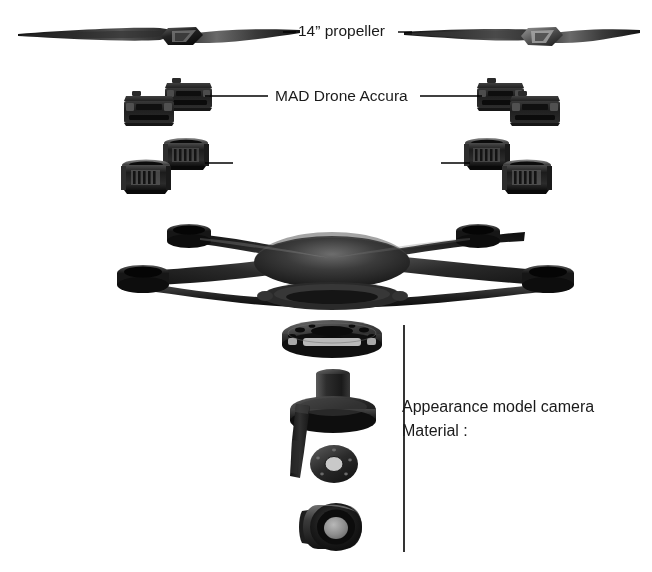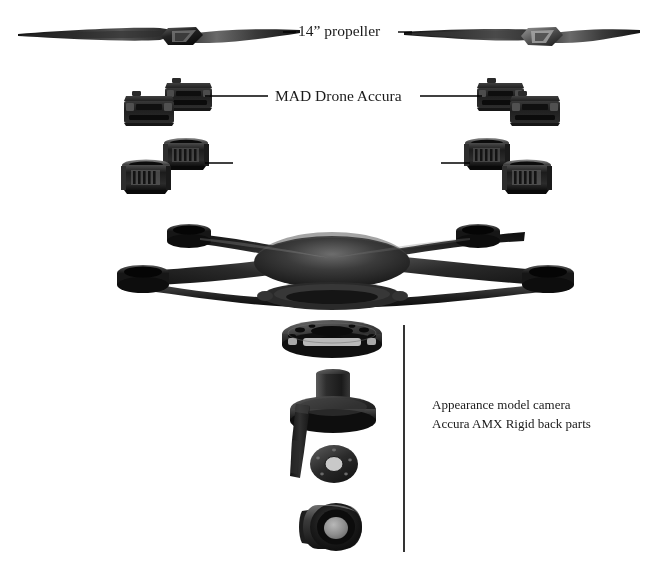--- a/index.html
+++ b/index.html
@@ -24,39 +24,39 @@
     top: 0;
     width: 652px;
     height: 572px;
   }
   .callout-label {
     position: absolute;
     color: #1a1a1a;
     font-size: 15.5px;
     line-height: 1.0;
     white-space: nowrap;
-    font-family: Liberation Serif, serif;
+    font-family: Liberation Sans, sans-serif;
   }
   #label-propeller {
     left: 298px;
     top: 23px;
   }
   #label-motor {
     left: 275px;
     top: 88px;
   }
   #label-inserts {
     left: 239px;
     top: 155px;
   }
   #label-camera-block {
-    left: 432px;
+    left: 402px;
     top: 395px;
     line-height: 1.48;
-    font-size: 13px;
+    font-size: 16px;
     white-space: nowrap;
   }
   #label-camera-block div {
     white-space: nowrap;
   }
 </style>
 </head>
 <body>
 
 <div id="diagram-root">
@@ -440,16 +440,16 @@
 
   </svg>
 
   <div class="callout-label" id="label-propeller">14” propeller</div>
 
   <div class="callout-label" id="label-motor">MAD Drone Accura</div>
 
 
   <div class="callout-label" id="label-camera-block">
     <div>Appearance model camera</div>
-    <div>Accura AMX Rigid back parts</div>
+    <div>Material :</div>
   </div>
 
 </div>
 
 </body></html>

